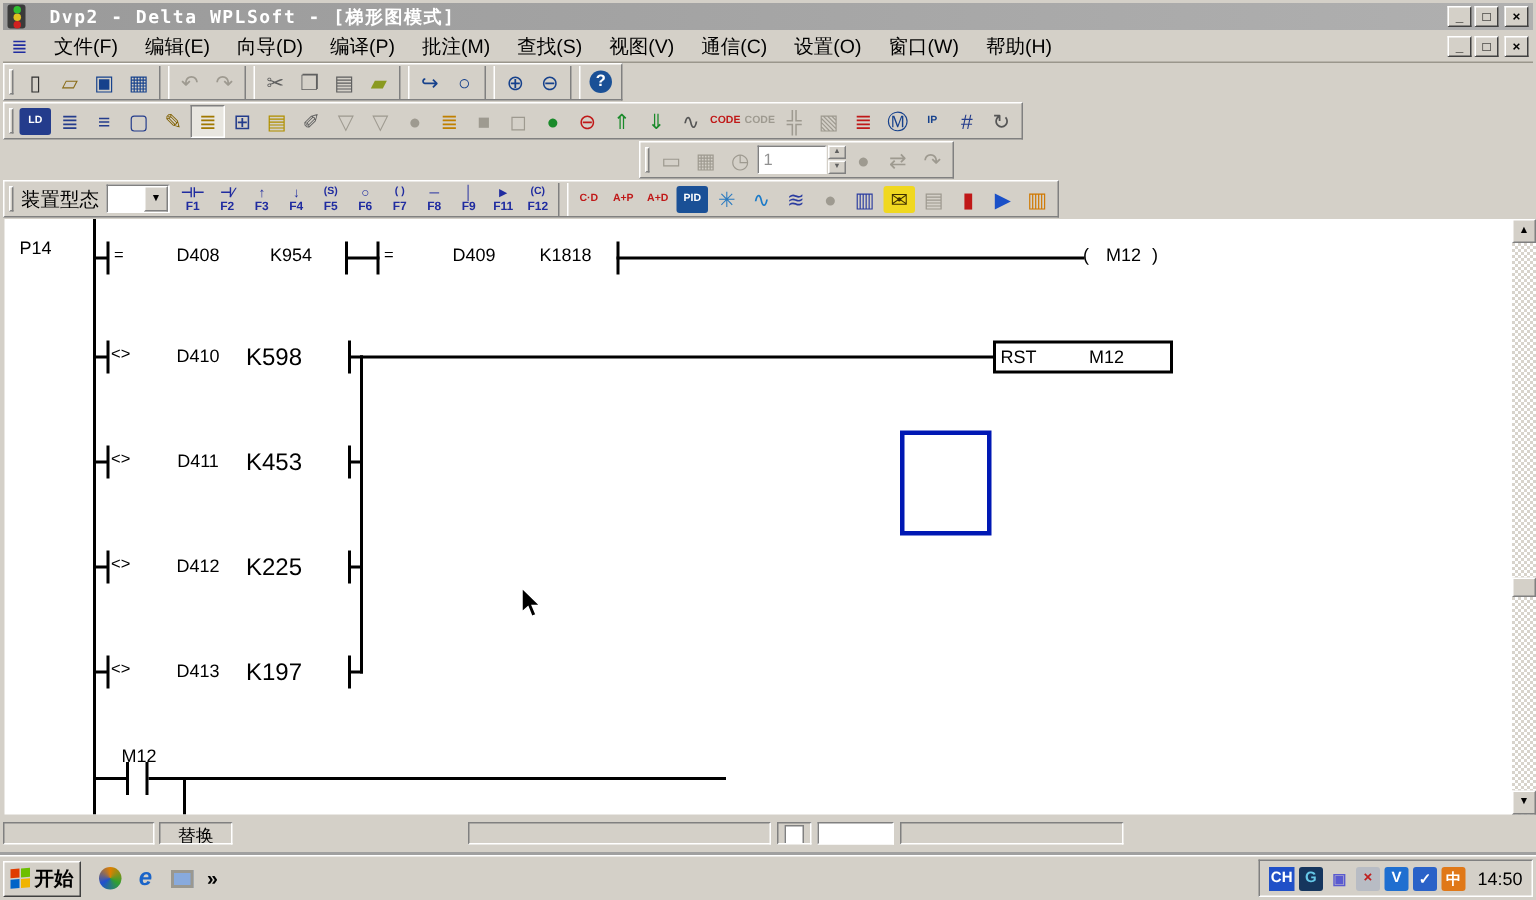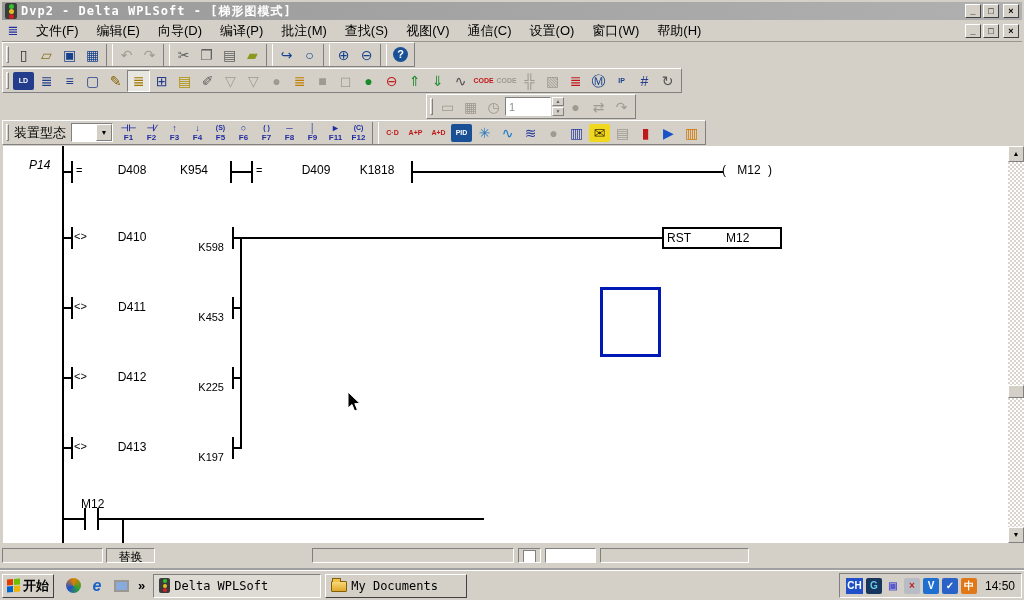--- a/index.html
+++ b/index.html
@@ -13,21 +13,21 @@
   }
   
   .raised  { border:1px solid; border-color:#ffffff #404040 #404040 #ffffff; background:#d4d0c8; }
   .raised2 { border:1px solid; border-color:#ffffff #808080 #808080 #ffffff; background:#d4d0c8; }
 
   
   .titlebar { position:absolute; left:2px; top:2px; width:1020px; height:18px;
     background:linear-gradient(90deg,#9a9a9a,#b0b0b0);
     display:flex; align-items:center; gap:4px; padding:0 3px;
     font-family:"DejaVu Sans Mono", monospace; font-size:12px; font-weight:bold; color:#ffffff; }
-  .title-text { flex:1; white-space:nowrap; overflow:hidden; letter-spacing:1px; }
+  .title-text { flex:1; white-space:nowrap; overflow:hidden; letter-spacing:1px;margin-left:12px; }
   .winbtns { display:flex; gap:2px; }
   .wbtn { width:16px; height:14px; font-size:9px; line-height:12px; text-align:center;
     color:#000; font-weight:bold; font-family:"Liberation Sans",sans-serif; }
   .wbtn.close { margin-left:2px; }
 
   
   .tl-icon { width:12px; height:16px; background:#3a3a3a; border-radius:2px; flex:0 0 auto; }
   .tl-icon::before { content:""; display:block; width:5px; height:5px; border-radius:50%;
     background:#30c030; margin:1px auto 0; box-shadow:0 5px 0 #e0c020, 0 10px 0 #d02020; }
 
@@ -78,21 +78,21 @@
   .lop { position:absolute; font-size:11px; line-height:13px; }
   .ctr { width:60px; text-align:center; }
   .lbox { position:absolute; border:2px solid #000; background:#fff; }
   .lbox span { position:absolute; top:2px; font-size:12px; white-space:nowrap; }
   .branch-rows { position:absolute; left:0; top:81px; width:100%; }
   .branch-row { position:relative; height:70px; }
   .branch-row .stub1 { position:absolute; left:59px; top:10px; width:10px; height:2px; background:#000; }
   .branch-row .tl2 { position:absolute; left:68px; top:0; width:2px; height:22px; background:#000; }
   .branch-row .op { position:absolute; left:71px; top:3px; font-size:11px; }
   .branch-row .oa { position:absolute; left:99px; top:3px; width:60px; text-align:center; font-size:12px; }
-  .branch-row .ob { position:absolute; left:161px; top:14px; width:60px; text-align:right; font-size:11px; }
+  .branch-row .ob { position:absolute; left:161px; top:3px; width:60px; text-align:left; font-size:16px; }
   .branch-row .tr2 { position:absolute; left:229px; top:0; width:2px; height:22px; background:#000; }
   .branch-row .stub2 { position:absolute; left:229px; top:10px; width:10px; height:2px; background:#000; }
   .blue-cursor { position:absolute; left:597px; top:141px; width:61px; height:70px; border:3px solid #0018b4; background:transparent; }
   .mouse { position:absolute; left:344px; top:246px; width:14px; height:21px; }
 
   
   .vscroll { position:absolute; left:1008px; top:146px; width:16px; height:397px;
     background:conic-gradient(#ffffff 0 25%, #d8d4cc 0 50%, #ffffff 0 75%, #d8d4cc 0); background-size:4px 4px; }
   .sarrow { position:absolute; left:0; width:16px; height:16px; font-size:7px; line-height:14px; text-align:center; color:#000; }
   .sthumb { position:absolute; left:0; top:239px; width:16px; height:13px; }
@@ -459,21 +459,21 @@
           <span class="tglyph">▥</span>
         </span>
       </span>
   </span>
 </div>
 
 <div class="ladder">
 
   <div class="wire v" style="left:59px;top:0;height:397px;"></div>
 
-  <div class="ltext" style="left:26px;top:12px;font-style:italic;">P14</div>
+  <div class="ltext" style="left:10px;top:12px;">P14</div>
   <div class="wire h" style="left:59px;top:25px;width:10px;"></div>
   <div class="tick" style="left:68px;top:15px;"></div>
   <div class="lop" style="left:73px;top:18px;">=</div>
   <div class="ltext ctr" style="left:99px;top:17px;">D408</div>
   <div class="ltext ctr" style="left:161px;top:17px;">K954</div>
   <div class="tick" style="left:227px;top:15px;"></div>
   <div class="wire h" style="left:227px;top:25px;width:23px;"></div>
   <div class="tick" style="left:248px;top:15px;"></div>
   <div class="lop" style="left:253px;top:18px;">=</div>
   <div class="ltext ctr" style="left:283px;top:17px;">D409</div>
@@ -577,31 +577,20 @@
         <span class="tglyph">●</span>
       </span>
       <span class="qbtn ie">
         <span class="tglyph">e</span>
       </span>
       <span class="qbtn desk">
         <span class="tglyph">▢</span>
       </span>
     </span>
   <span class="chev">»</span>
-  <span style="display:inline-flex;gap:4px;">
-
-  <span class="task raised pressed wpl">
-        <span class="ticon"></span>
-        <span class="tlabel">Delta WPLSoft</span>
-      </span>
-      <span class="task raised docs">
-        <span class="ticon"></span>
-        <span class="tlabel">My Documents</span>
-      </span>
-    </span>
   <span class="tray">
     <span class="lang">CH</span>
     <span style="display:inline-flex;gap:3px;align-items:center;">
 
     <span class="tray-ic hasbg" style="color: rgb(102, 200, 232); background: rgb(22, 54, 94);">
           <span>G</span>
         </span>
         <span class="tray-ic" style="color: rgb(90, 90, 208);">
           <span>▣</span>
         </span>

